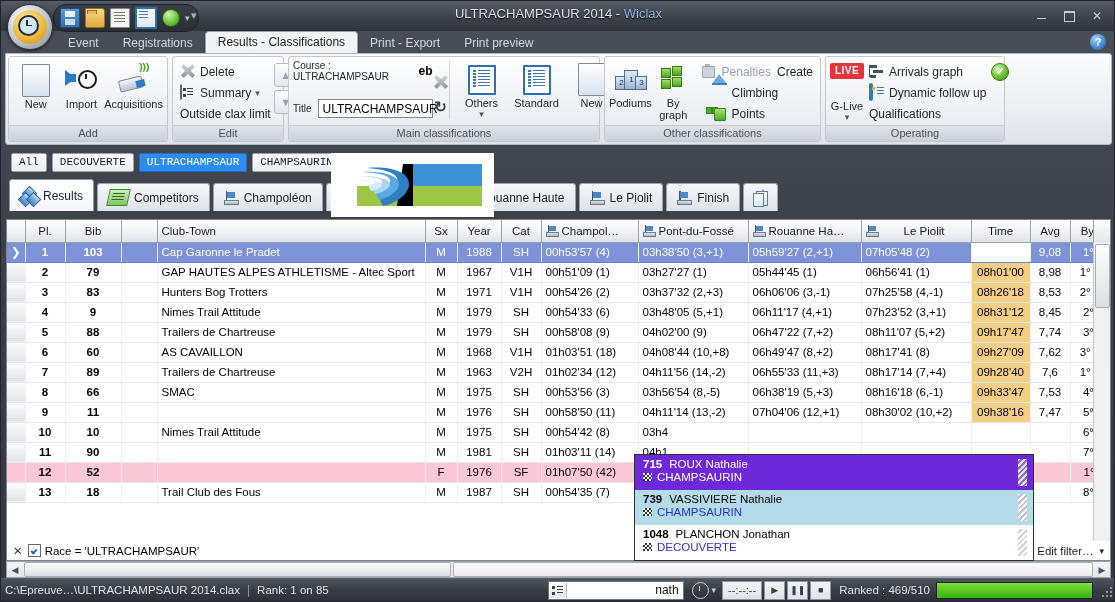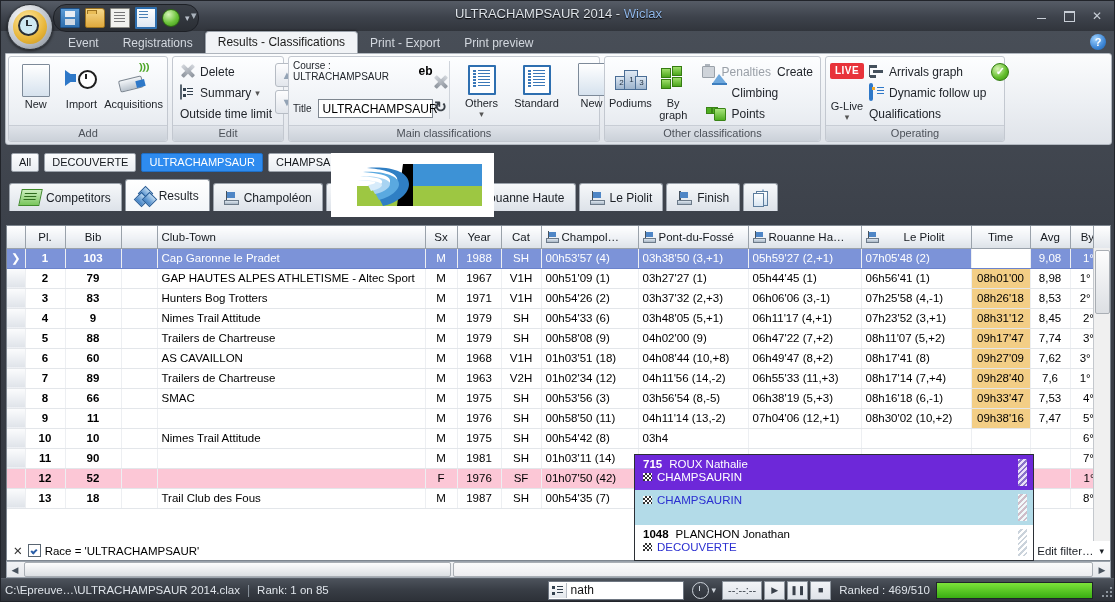--- a/index.html
+++ b/index.html
@@ -152,21 +152,21 @@
   .i-dyn:before{content:"";position:absolute;left:1px;top:2px;width:3px;height:3px;background:#f0a92a;}
   .i-check{width:16px;height:16px;border-radius:50%;
     background:radial-gradient(circle at 35% 30%,#d9f5b5,#62bd2c 58%,#3a8c12);
     border:1px solid #2f7a0d;color:#fff;font-size:11px;line-height:14px;text-align:center;font-weight:bold;}
   .fld-lbl{font-size:10px;color:#22262c;}
   .fld{height:19px;border:1px solid #7e868f;background:#fff;padding:0 4px;font-size:12px;
     line-height:19px;box-sizing:border-box;}
   .i-refresh{color:#3b4149;font-size:15px;font-weight:bold;line-height:15px;}
 
   
-  .pills{position:absolute;left:10px;top:152px;display:flex;gap:5px;z-index:3;}
+  .pills{position:absolute;left:10px;top:152px;display:flex;gap:5px;z-index:3;font-family:Liberation Mono, monospace;}
   .pill{height:17px;line-height:17px;padding:0 7px;font-size:11px;color:#15191e;
     background:linear-gradient(#fcfdfe,#e9edf2);border:1px solid #9aa1aa;border-radius:2px;cursor:default;}
   .pill.sel{background:#2e8bef;border-color:#1f6fc6;color:#fff;}
 
   
   .subtabs{position:absolute;left:8px;top:178px;display:flex;align-items:flex-end;gap:3px;z-index:2;}
   .stab{height:28px;display:flex;align-items:center;gap:5px;padding:0 10px;font-size:12px;color:#1b1f25;
     background:linear-gradient(#f6f8fa,#dde2e9);border:1px solid #9ba2ab;border-bottom:none;
     border-radius:3px 3px 0 0;cursor:default;box-sizing:border-box;}
   .stab.active{height:32px;background:linear-gradient(#ffffff,#f3f6f9);border-color:#8f97a1;}
@@ -187,21 +187,21 @@
     background:linear-gradient(#ffffff,#cfe0f0);border:1px solid #5d7d9e;}
   .i-newtab .b{position:absolute;left:0;top:4px;width:9px;height:12px;
     background:linear-gradient(#ffffff,#d9e6f3);border:1px solid #5d7d9e;}
   .i-newtab .st{position:absolute;left:6px;top:-1px;color:#4a7fb0;font-size:9px;}
 
   
   .logo-overlay{position:absolute;left:330px;top:152px;width:163px;height:64px;background:#fff;z-index:9;}
   .logo-art{position:absolute;left:26px;top:11px;width:125px;height:42px;}
 
   
-  .gridwrap{position:absolute;left:5px;top:224px;width:1105px;height:328px;
+  .gridwrap{position:absolute;left:5px;top:218px;width:1105px;height:328px;
     background:#fff;border:1px solid #7e868f;box-sizing:border-box;overflow:hidden;}
   table.grid{border-collapse:collapse;table-layout:fixed;width:1089px;}
   table.grid th{height:22px;font-weight:normal;font-size:11.5px;color:#15191e;
     background:linear-gradient(#ffffff,#eef1f5 55%,#dde2e8);
     border-right:1px solid #9aa2ab;border-bottom:1px solid #9aa2ab;
     padding:0 4px;box-sizing:border-box;overflow:hidden;white-space:nowrap;}
   table.grid td{height:20px;font-size:11.5px;padding:0 4px;box-sizing:border-box;
     border-bottom:1px solid #e3e6ea;white-space:nowrap;overflow:hidden;}
   .col-sel{width:18px;} .col-pl{width:40px;} .col-bib{width:56px;} .col-gap{width:36px;}
   .col-club{width:268px;} .col-sx{width:32px;} .col-year{width:44px;} .col-cat{width:40px;}
@@ -245,21 +245,21 @@
     background:linear-gradient(#f2f3f5,#e4e6ea);border:1px solid #9aa2ab;box-sizing:border-box;
     display:flex;align-items:center;}
   .hsarrow{width:16px;height:15px;display:flex;align-items:center;justify-content:center;
     color:#49535e;font-size:9px;}
   .hsthumb{height:13px;margin:0 1px;border-radius:2px;
     background:linear-gradient(#fdfdfd,#dcdfe3);border:1px solid #a9aeb4;}
 
   
   .statusbar{position:absolute;left:0;bottom:0;width:1115px;height:23px;
     background:linear-gradient(#4c525b,#383d45 50%,#2d3138);
-    border-top:1px solid #575d66;display:flex;align-items:center;padding:0 4px;box-sizing:border-box;}
+    border-top:1px solid #575d66;display:flex;align-items:center;padding:0 4px;box-sizing:border-box;text-align:right;}
   .st-txt{color:#dfe4ea;font-size:11.5px;}
   .st-sep{color:#8f97a1;margin:0 7px;}
   .sbox{display:flex;align-items:center;height:17px;background:#fff;border:1px solid #6e7681;}
   .sicon{width:17px;height:15px;background:linear-gradient(#fdfdfd,#e3e7ec);border-right:1px solid #b6bcc4;
     position:relative;}
   .sicon:after{content:"";position:absolute;left:8px;top:3px;width:6px;height:1px;background:#33414e;
     box-shadow:0 3px 0 #33414e,0 6px 0 #33414e;}
   .sicon:before{content:"";position:absolute;left:3px;top:3px;width:3px;height:3px;background:#33414e;
     box-shadow:0 6px 0 #33414e;}
   .sinput{width:108px;padding:0 4px;font-size:12px;line-height:15px;color:#111;}
@@ -374,21 +374,21 @@
           <div class="smallrow">
             <span class="ico16"><span class="i-del"></span></span>
             <span class="lbl">Delete</span>
           </div>
           <div class="smallrow">
             <span class="ico16"><span class="i-sum"></span></span>
             <span class="lbl">Summary</span>
             <span class="caret">▾</span>
           </div>
           <div class="smallrow">
-            <span class="lbl">Outside time limit</span>
+            <span class="lbl">Outside clax limit</span>
           </div>
         </div>
         <div style="display:flex;flex-direction:column;gap:3px;padding-top:2px">
           <div class="arrbtn">▲</div>
           <div class="arrbtn">▼</div>
         </div>
       </div>
       <div class="grp-title">Edit</div>
     </div>
 
@@ -522,31 +522,31 @@
   </div>
 
   <div class="pills">
     <div class="pill">All</div>
     <div class="pill">DECOUVERTE</div>
     <div class="pill sel">ULTRACHAMPSAUR</div>
     <div class="pill">CHAMPSAURIN</div>
   </div>
 
   <div class="subtabs">
-    <div class="stab">
-      <span class="i-comp"></span>
-      <span>Competitors</span>
-    </div>
     <div class="stab active">
       <span class="i-res">
         <i style="left:4px;top:0"></i>
           <i style="left:0;top:6px"></i>
           <i style="left:8px;top:6px"></i>
       </span>
       <span>Results</span>
+    </div>
+    <div class="stab">
+      <span class="i-comp"></span>
+      <span>Competitors</span>
     </div>
     <div class="stab">
       <span class="i-cp">
           <span class="pole"></span>
           <span class="flg"></span>
           <span class="bs"></span>
         </span>
       <span>Champoléon</span>
     </div>
     <div class="stab">
@@ -903,20 +903,23 @@
     <div class="acitem hl">
       <div class="ac-l1">
         <b>715</b><span>ROUX Nathalie</span>
       </div>
       <div class="ac-l2">
         <span class="ac-flag"></span><span>CHAMPSAURIN</span>
       </div>
       <div class="ac-hatch"></div>
     </div>
     <div class="acitem hl2">
+      <div class="ac-l1">
+        <b>739</b><span>VASSIVIERE Nathalie</span>
+      </div>
       <div class="ac-l2">
         <span class="ac-flag"></span><span>CHAMPSAURIN</span>
       </div>
       <div class="ac-hatch"></div>
     </div>
     <div class="acitem">
       <div class="ac-l1">
         <b>1048</b><span>PLANCHON Jonathan</span>
       </div>
       <div class="ac-l2">

